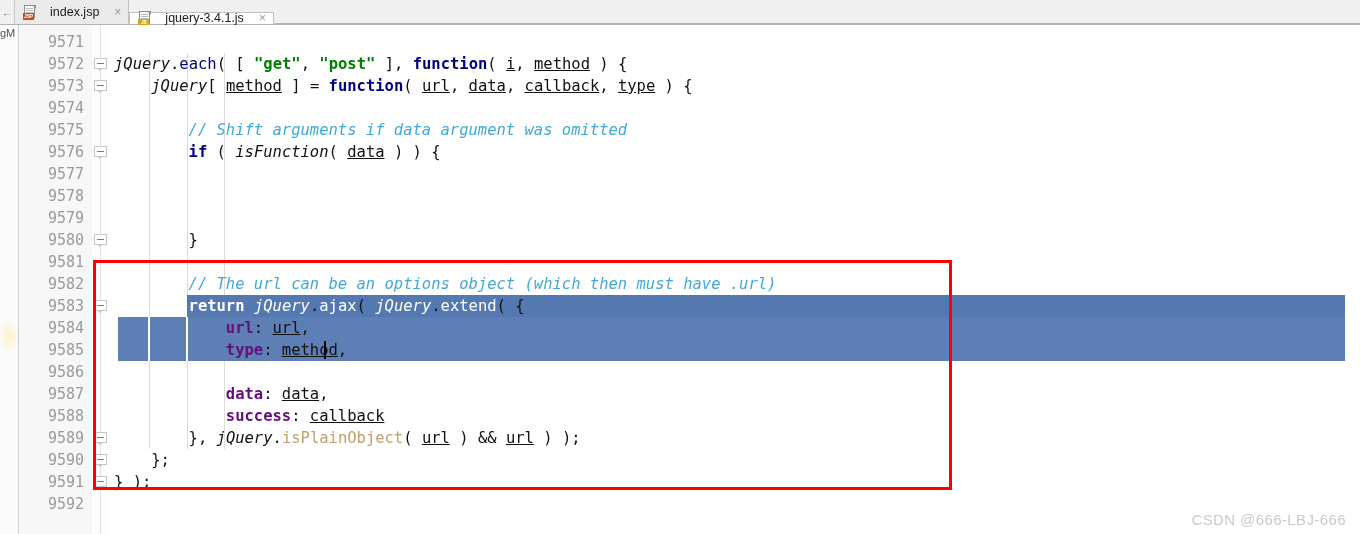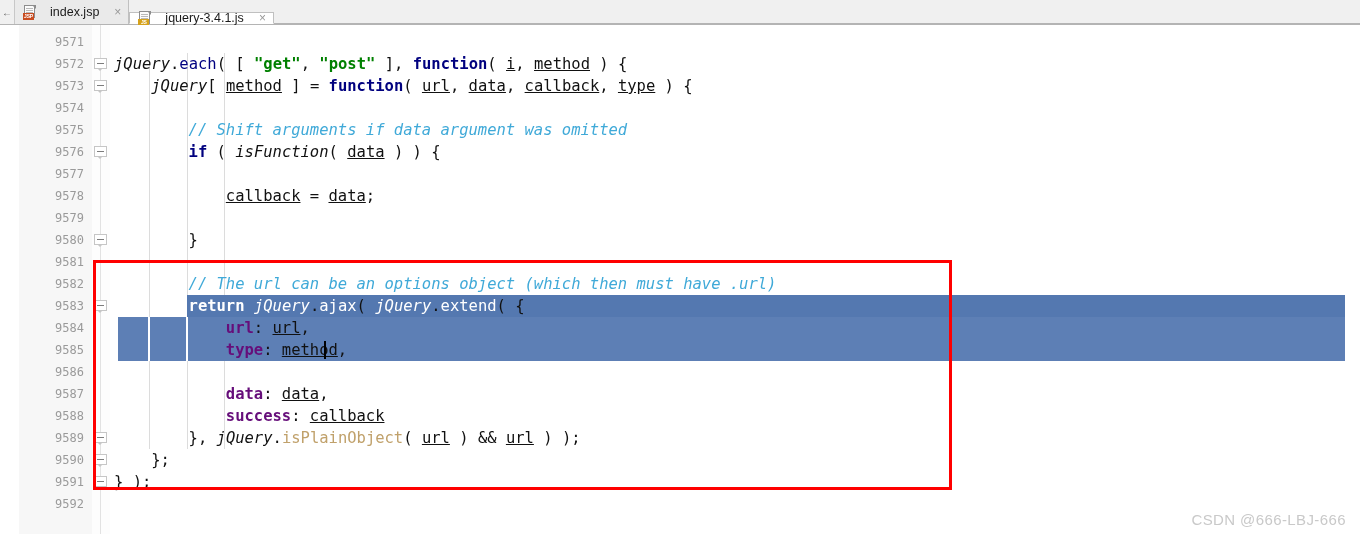--- a/index.html
+++ b/index.html
@@ -163,21 +163,21 @@
     height: 509px;
     background: #f7f7f7;
     box-sizing: border-box;
   }
   .gutter-num {
     position: absolute;
     right: 8px;
     width: 64px;
     text-align: right;
     font-family: "DejaVu Sans Mono", monospace;
-    font-size: 12px;
+    font-size: 15px;
     color: #9a9a9a;
     height: 22px;
     line-height: 22px;
   }
 
   
   .foldcol {
     position: absolute;
     left: 92px; top: 0;
     width: 18px;
@@ -337,20 +337,24 @@
       </span>
       <span>jquery-3.4.1.js</span>
       <span class="tab-close">×</span>
     </div>
 
     <div class="tabbar-filler"></div>
   </div>
 
   <div class="editor">
 
+    <div class="leftstrip">
+      <div class="leftstrip-label">gM</div>
+      <div class="leftstrip-mark"></div>
+    </div>
 
     <div class="gutter" id="gutter">
         <div class="gutter-num" style="top: 6px;">9571</div>
         <div class="gutter-num" style="top: 28px;">9572</div>
         <div class="gutter-num" style="top: 50px;">9573</div>
         <div class="gutter-num" style="top: 72px;">9574</div>
         <div class="gutter-num" style="top: 94px;">9575</div>
         <div class="gutter-num" style="top: 116px;">9576</div>
         <div class="gutter-num" style="top: 138px;">9577</div>
         <div class="gutter-num" style="top: 160px;">9578</div>
@@ -415,21 +419,20 @@
       </div>
 
     <div class="codearea" id="codearea">
         <div class="indent-guide" style="left: 39.28px; top: 28px; height: 396px;"></div>
         <div class="indent-guide" style="left: 76.56px; top: 28px; height: 396px;"></div>
         <div class="indent-guide" style="left: 113.84px; top: 28px; height: 396px;"></div>
         <div class="code-line" style="left: 4px; top: 28px;"><span class="t-italic">jQuery</span><span class="t-plain">.</span><span class="t-prop">each</span><span class="t-plain">( [ </span><span class="t-str">"get"</span><span class="t-plain">, </span><span class="t-str">"post"</span><span class="t-plain"> ], </span><span class="t-kw">function</span><span class="t-plain">( </span><span class="t-var">i</span><span class="t-plain">, </span><span class="t-var">method</span><span class="t-plain"> ) {</span></div>
         <div class="code-line" style="left: 41.28px; top: 50px;"><span class="t-italic">jQuery</span><span class="t-plain">[ </span><span class="t-var">method</span><span class="t-plain"> ] = </span><span class="t-kw">function</span><span class="t-plain">( </span><span class="t-var">url</span><span class="t-plain">, </span><span class="t-var">data</span><span class="t-plain">, </span><span class="t-var">callback</span><span class="t-plain">, </span><span class="t-var">type</span><span class="t-plain"> ) {</span></div>
         <div class="code-line" style="left: 78.56px; top: 94px;"><span class="t-cmt">// Shift arguments if data argument was omitted</span></div>
         <div class="code-line" style="left: 78.56px; top: 116px;"><span class="t-kw">if</span><span class="t-plain"> ( </span><span class="t-italic">isFunction</span><span class="t-plain">( </span><span class="t-var">data</span><span class="t-plain"> ) ) {</span></div>
-        <div class="code-line" style="left: 115.84px; top: 160px;"><span class="t-var">callback</span><span class="t-plain"> = </span><span class="t-var">data</span><span class="t-plain">;</span></div>
         <div class="code-line" style="left: 78.56px; top: 204px;"><span class="t-plain">}</span></div>
         <div class="code-line" style="left: 78.56px; top: 248px;"><span class="t-cmt">// The url can be an options object (which then must have .url)</span></div>
         <div class="sel-band" style="left: 76.56px; top: 270px; width: 1158.44px; height: 22px;"></div>
         <div class="code-line t-sel" style="left: 78.56px; top: 270px;"><span class="t-kw">return</span><span class="t-plain"> </span><span class="t-italic">jQuery</span><span class="t-plain">.</span><span class="t-prop">ajax</span><span class="t-plain">( </span><span class="t-italic">jQuery</span><span class="t-plain">.</span><span class="t-prop">extend</span><span class="t-plain">( {</span></div>
         <div class="sel-band soft" style="left: 8px; top: 292px; width: 1227px; height: 22px;"></div>
         <div style="position: absolute; left: 38.28px; top: 292px; width: 2px; height: 22px; background: rgb(255, 255, 255);"></div>
         <div style="position: absolute; left: 75.56px; top: 292px; width: 2px; height: 22px; background: rgb(255, 255, 255);"></div>
         <div class="code-line" style="left: 115.84px; top: 292px;"><span class="t-key">url</span><span class="t-plain">: </span><span class="t-var">url</span><span class="t-plain">,</span></div>
         <div class="sel-band soft" style="left: 8px; top: 314px; width: 1227px; height: 22px;"></div>
         <div style="position: absolute; left: 38.28px; top: 314px; width: 2px; height: 22px; background: rgb(255, 255, 255);"></div>

